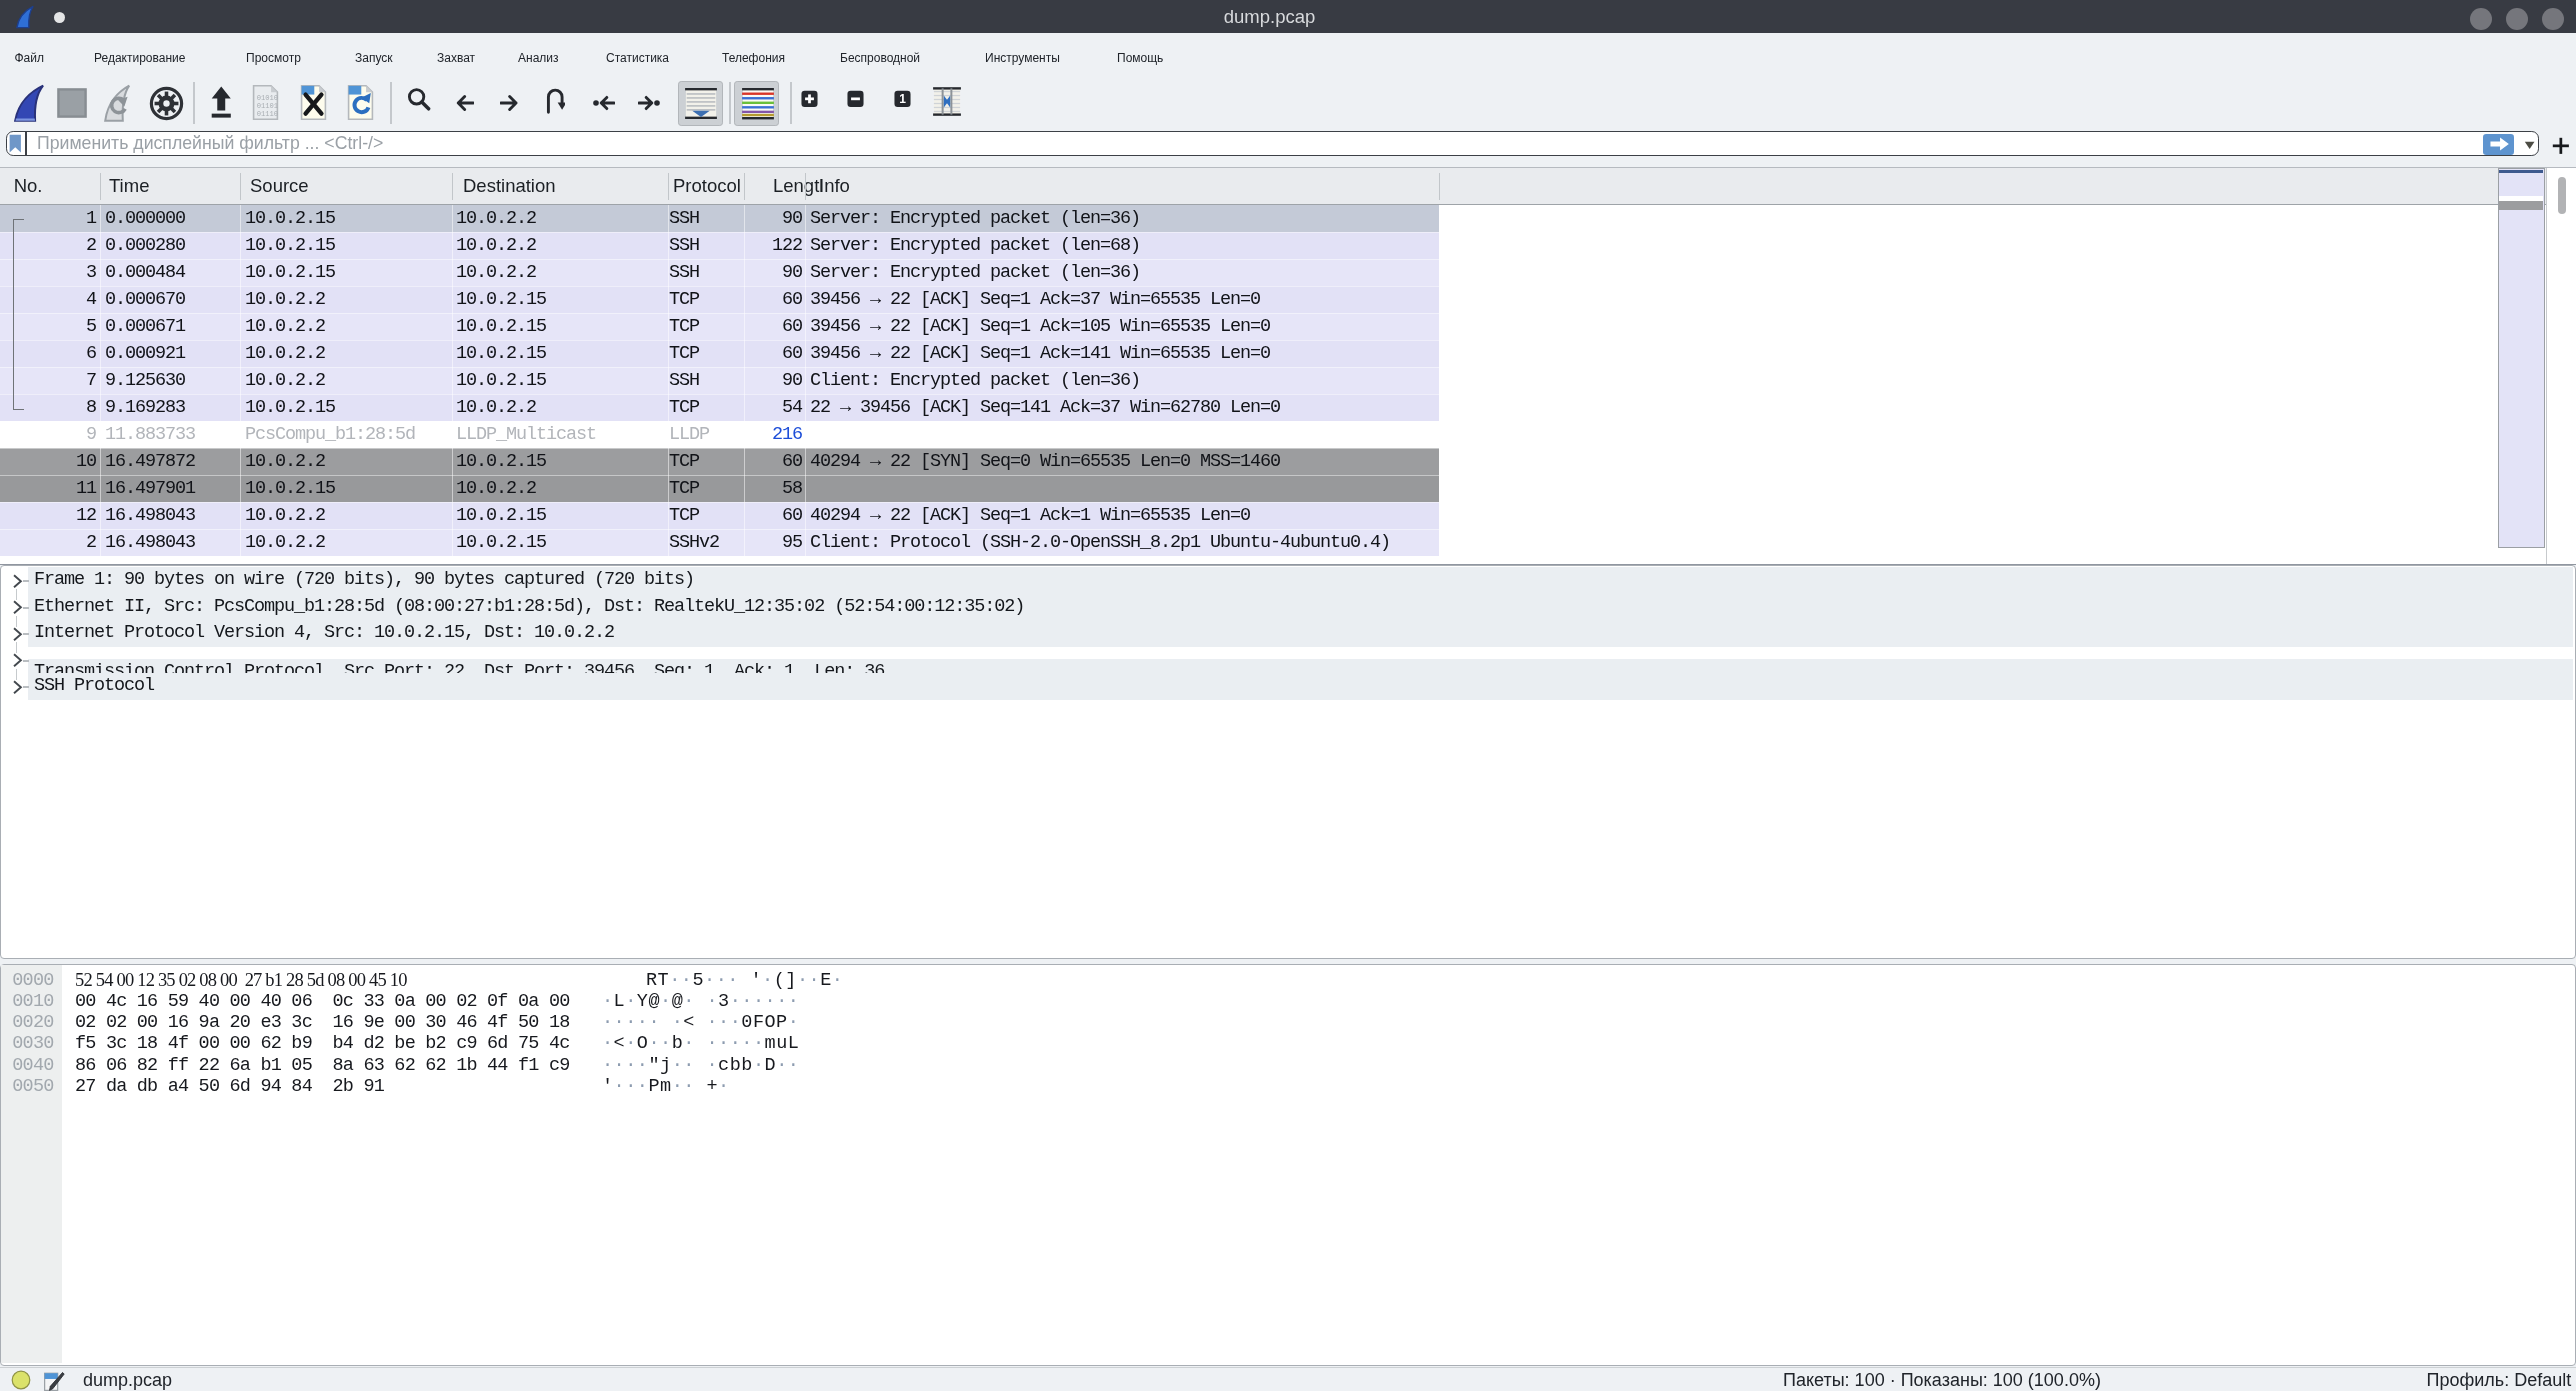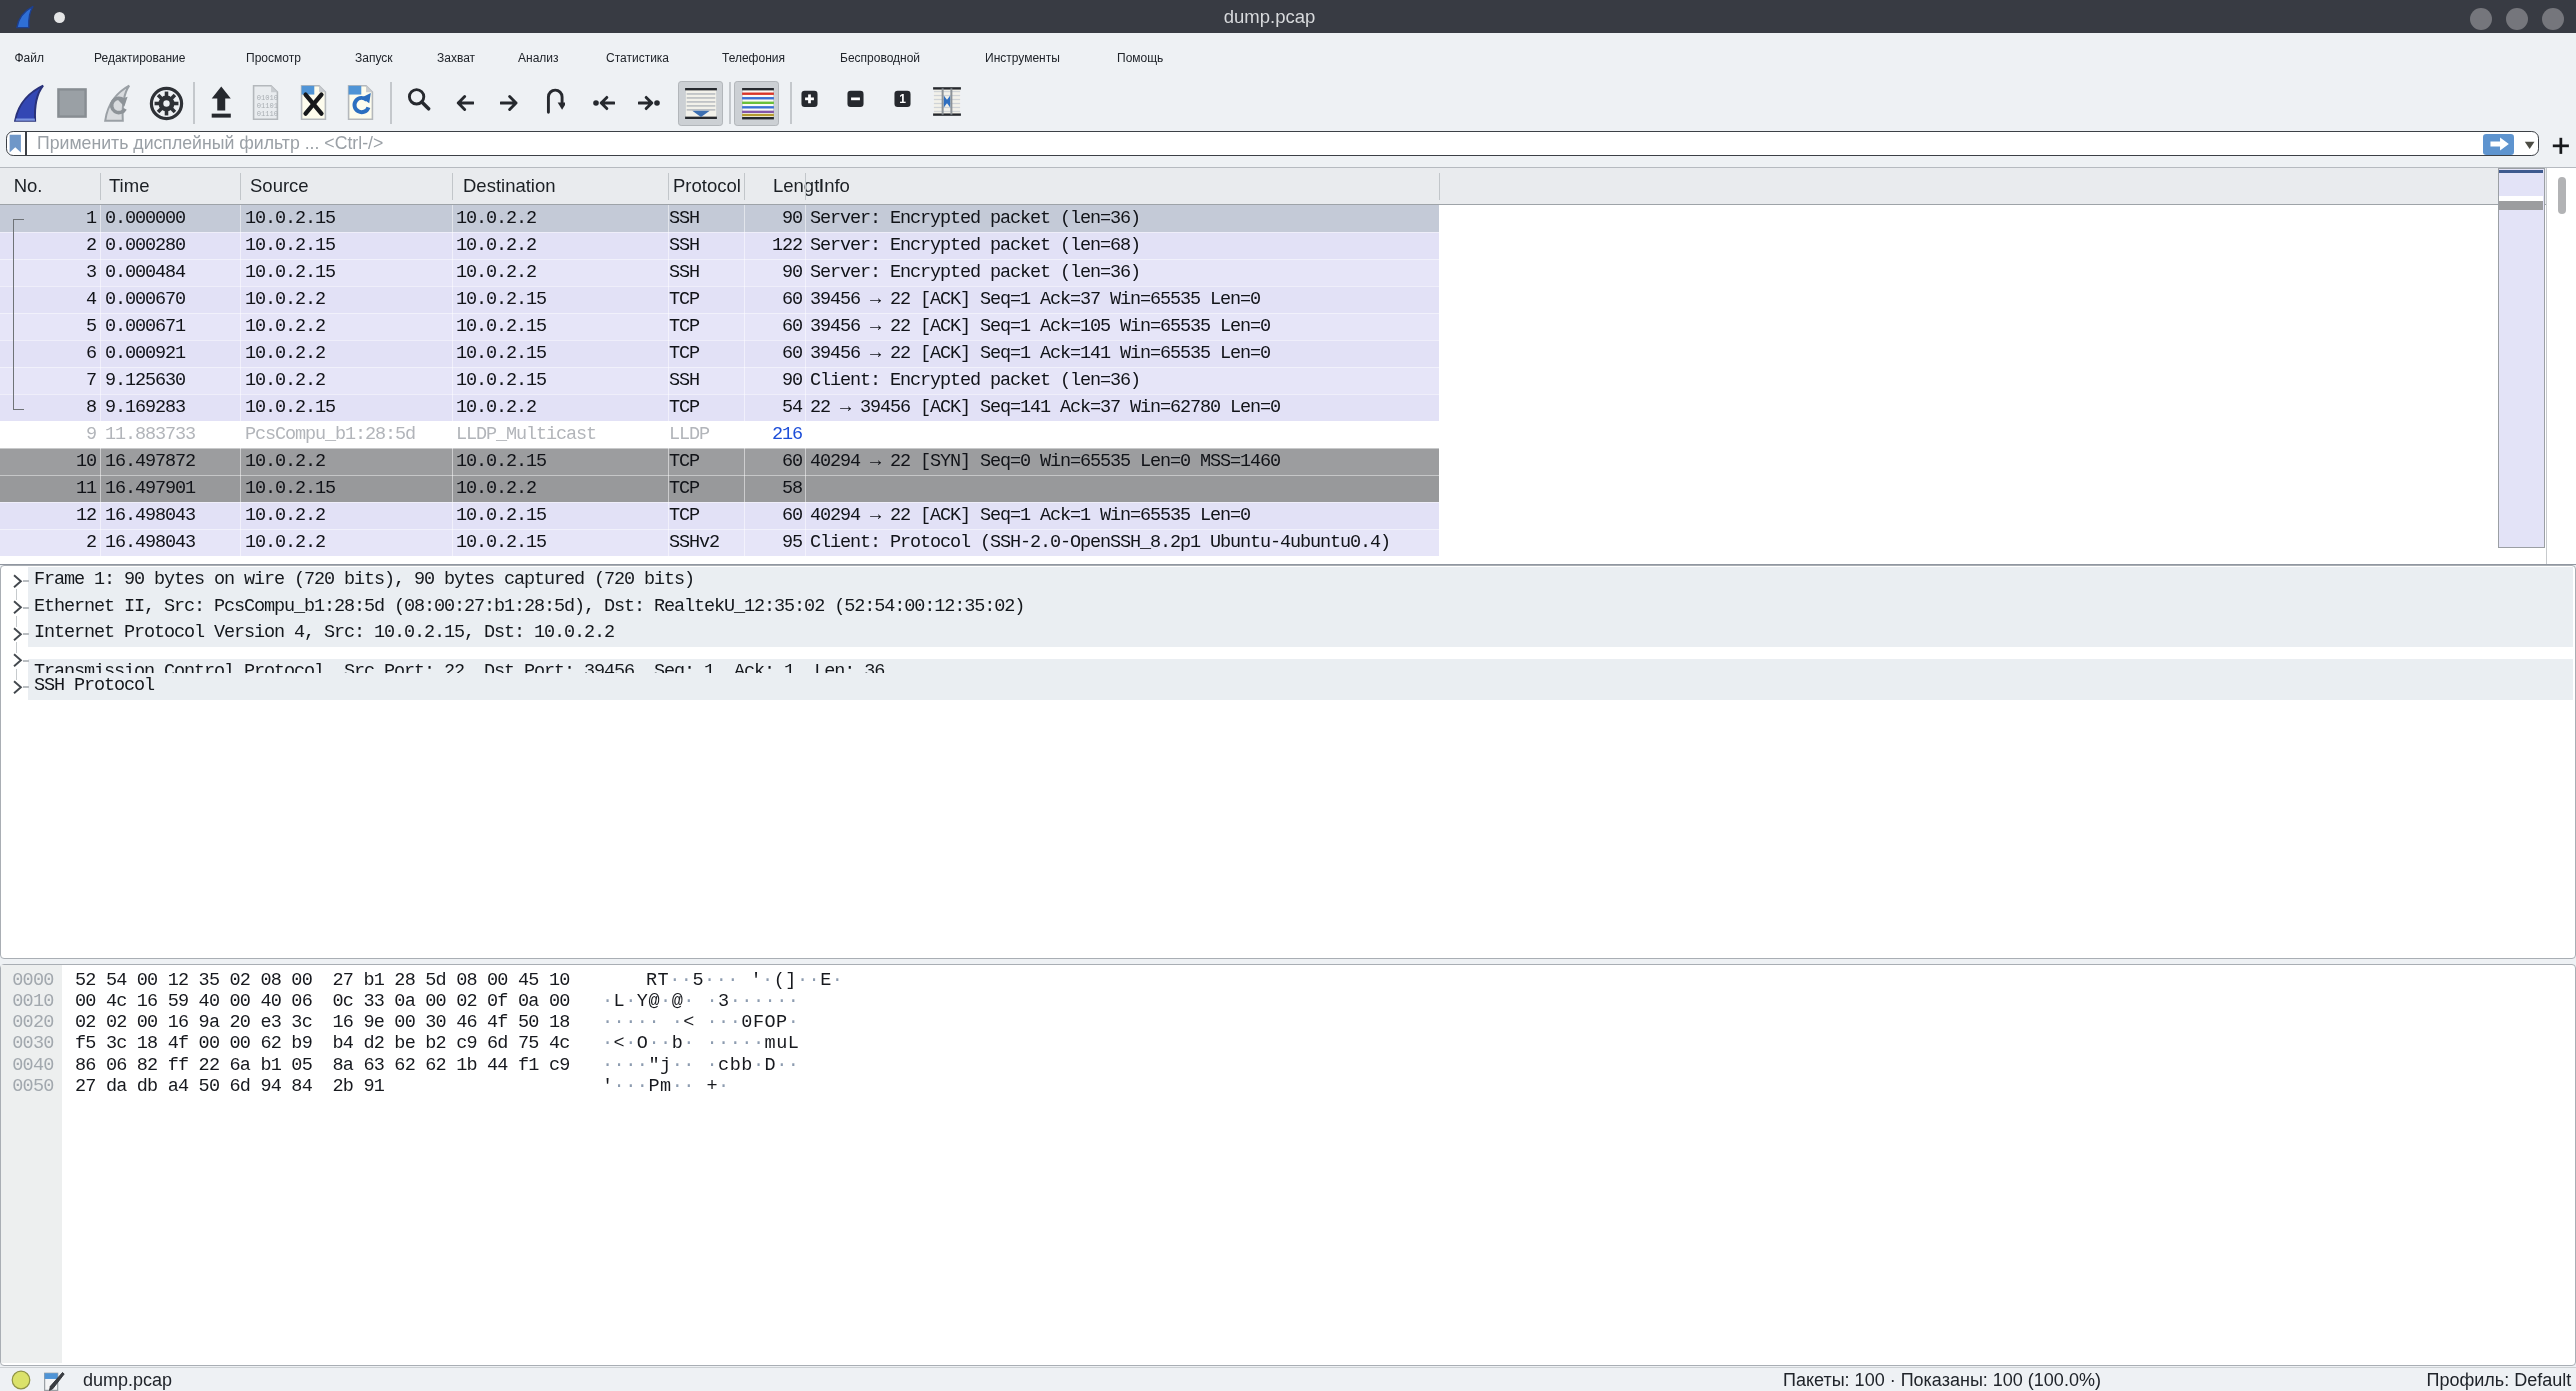--- a/index.html
+++ b/index.html
@@ -463,21 +463,21 @@
       <span class="dt">SSH Protocol</span>
     </div>
 <svg class="abs" style="left:10.5px;top:114px;" width="11.3" height="14.5" viewBox="0 0 14 18">
       <path d="M2.5 1.5 L11 9 L2.5 16.5" fill="none" stroke="#43484e" stroke-width="2.4"></path>
     </svg>
 <div class="abs" style="left:22px;top:120px;width:5.6px;height:1.6px;background:#b9bdc1;"></div>
   </div>
 <div id="hex" class="abs">
   <div id="hexgutter"></div>
   <div class="hxl hxo" style="top:4.8px;">0000</div>
-<div class="hxl hxb" style="top:4.8px;">52 54 00 12 35 02 08 00  27 b1 28 5d 08 00 45 10</div>
+<div class="hxl hxb" style="top:4.8px;font-family:Liberation Serif, serif;">52 54 00 12 35 02 08 00  27 b1 28 5d 08 00 45 10</div>
 <div class="hxl hxa" style="top:4.8px;margin-left:44px;">RT<i>·</i><i>·</i>5<i>·</i><i>·</i><i>·</i> '<i>·</i>(]<i>·</i><i>·</i>E<i>·</i></div>
 <div class="hxl hxo" style="top:26px;">0010</div>
 <div class="hxl hxb" style="top:26px;">00 4c 16 59 40 00 40 06  0c 33 0a 00 02 0f 0a 00</div>
 <div class="hxl hxa" style="top:26px;"><i>·</i>L<i>·</i>Y@<i>·</i>@<i>·</i> <i>·</i>3<i>·</i><i>·</i><i>·</i><i>·</i><i>·</i><i>·</i></div>
 <div class="hxl hxo" style="top:47px;">0020</div>
 <div class="hxl hxb" style="top:47px;">02 02 00 16 9a 20 e3 3c  16 9e 00 30 46 4f 50 18</div>
 <div class="hxl hxa" style="top:47px;"><i>·</i><i>·</i><i>·</i><i>·</i><i>·</i> <i>·</i>&lt; <i>·</i><i>·</i><i>·</i>0FOP<i>·</i></div>
 <div class="hxl hxo" style="top:68px;">0030</div>
 <div class="hxl hxb" style="top:68px;">f5 3c 18 4f 00 00 62 b9  b4 d2 be b2 c9 6d 75 4c</div>
 <div class="hxl hxa" style="top:68px;"><i>·</i>&lt;<i>·</i>O<i>·</i><i>·</i>b<i>·</i> <i>·</i><i>·</i><i>·</i><i>·</i><i>·</i>muL</div>

